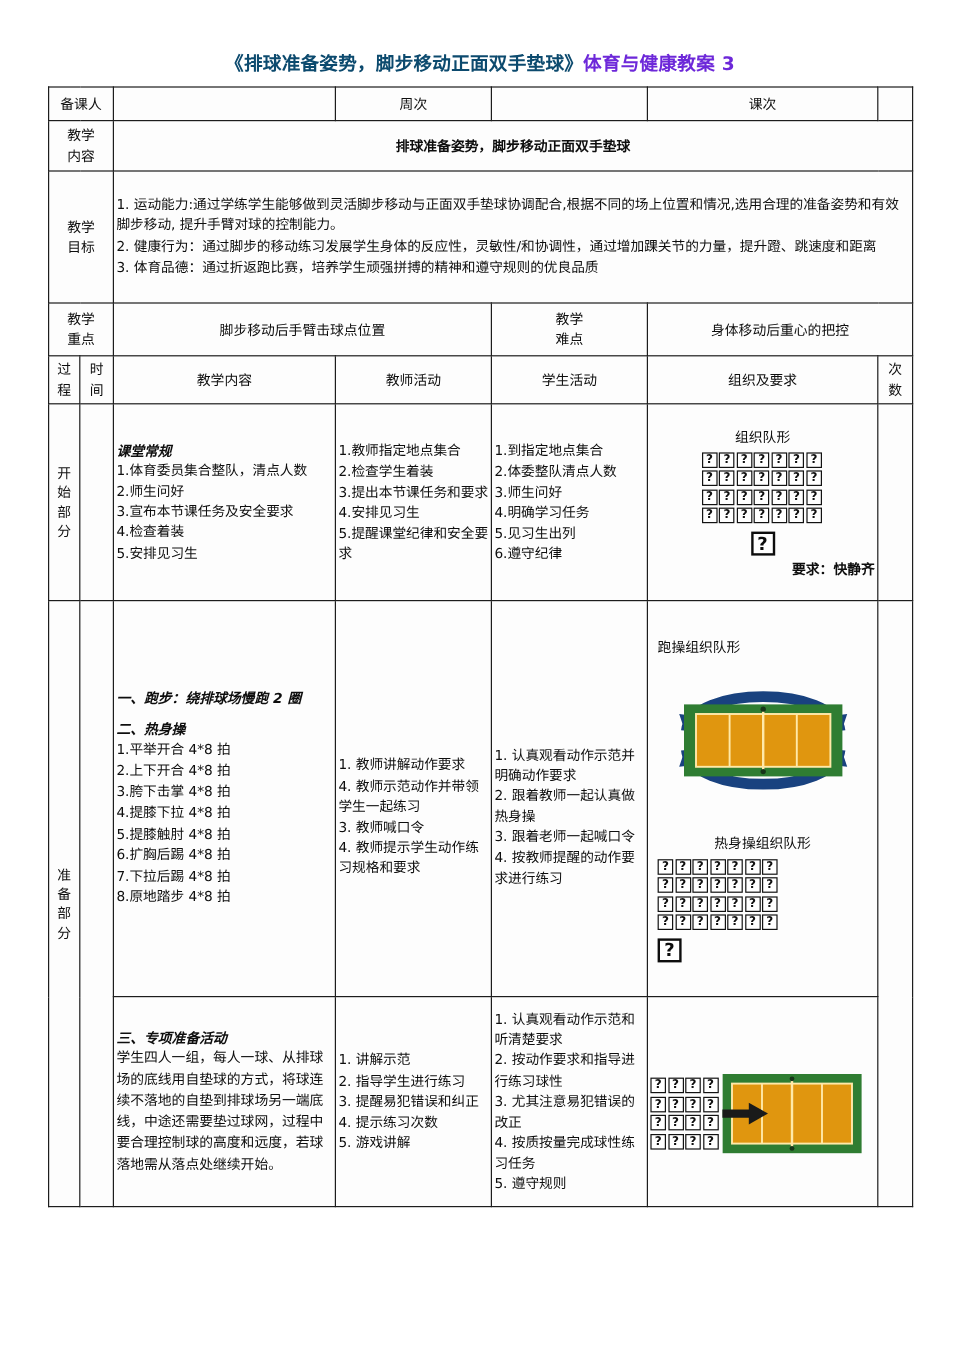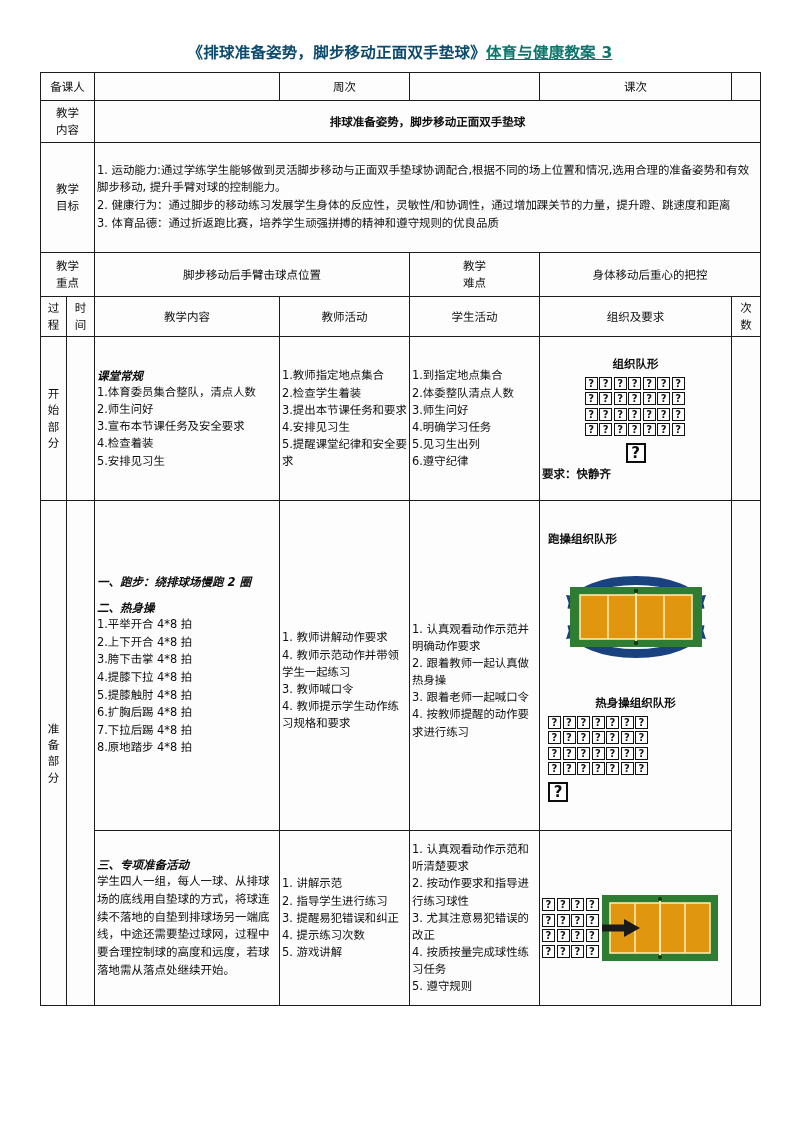--- a/index.html
+++ b/index.html
@@ -31,21 +31,21 @@
   .doc-title {
     text-align: center;
     font-size: 15.5px;
     font-weight: bold;
     line-height: 1.5;
     padding-bottom: 7px;
     letter-spacing: 0.2px;
     white-space: nowrap;
   }
   .doc-title .t-red { color: #0c4a6e; }
-  .doc-title .t-blk { color: #0f766e; text-decoration: underline; }
+  .doc-title .t-blk { color: #6d28d9; }
 
   
   table.plan {
     border-collapse: collapse;
     table-layout: fixed;
     width: 720px;
     background: #fdfdfd;
   }
   table.plan td {
     border: 1px solid #1d1d1d;
@@ -95,21 +95,21 @@
 
   .heading {
     font-weight: bold;
     margin: 0 0 1px 0;
     font-style: italic;
   }
   .gap { height: 9px; }
 
   
   .form-title {
-    font-weight: bold;
+    font-weight: normal;
     text-align: center;
     font-size: 11.5px;
     margin: 1px 0 4px 0;
   }
   .form-title.left { text-align: left; padding-left: 6px; }
   .fm-rows { }
   .fm-rows.center { text-align: center; }
   .fm-rows.left { text-align: left; padding-left: 6px; }
   .fm-row {
     font-size: 0;
@@ -140,21 +140,21 @@
     font-size: 15px;
     line-height: 16px;
     text-align: center;
     font-weight: bold;
     color: #0d0d0d;
     margin-top: 4px;
     background: #fff;
     box-sizing: border-box;
   }
   .req-line {
-    text-align: left;
+    text-align: right;
     font-weight: bold;
     font-size: 11.5px;
     margin-top: 3px;
   }
 
   
   .court-wrap { text-align: center; padding: 2px 0; }
   .court-wrap.run { margin-top: 4px; }
   .court-svg { display: inline-block; }
 

